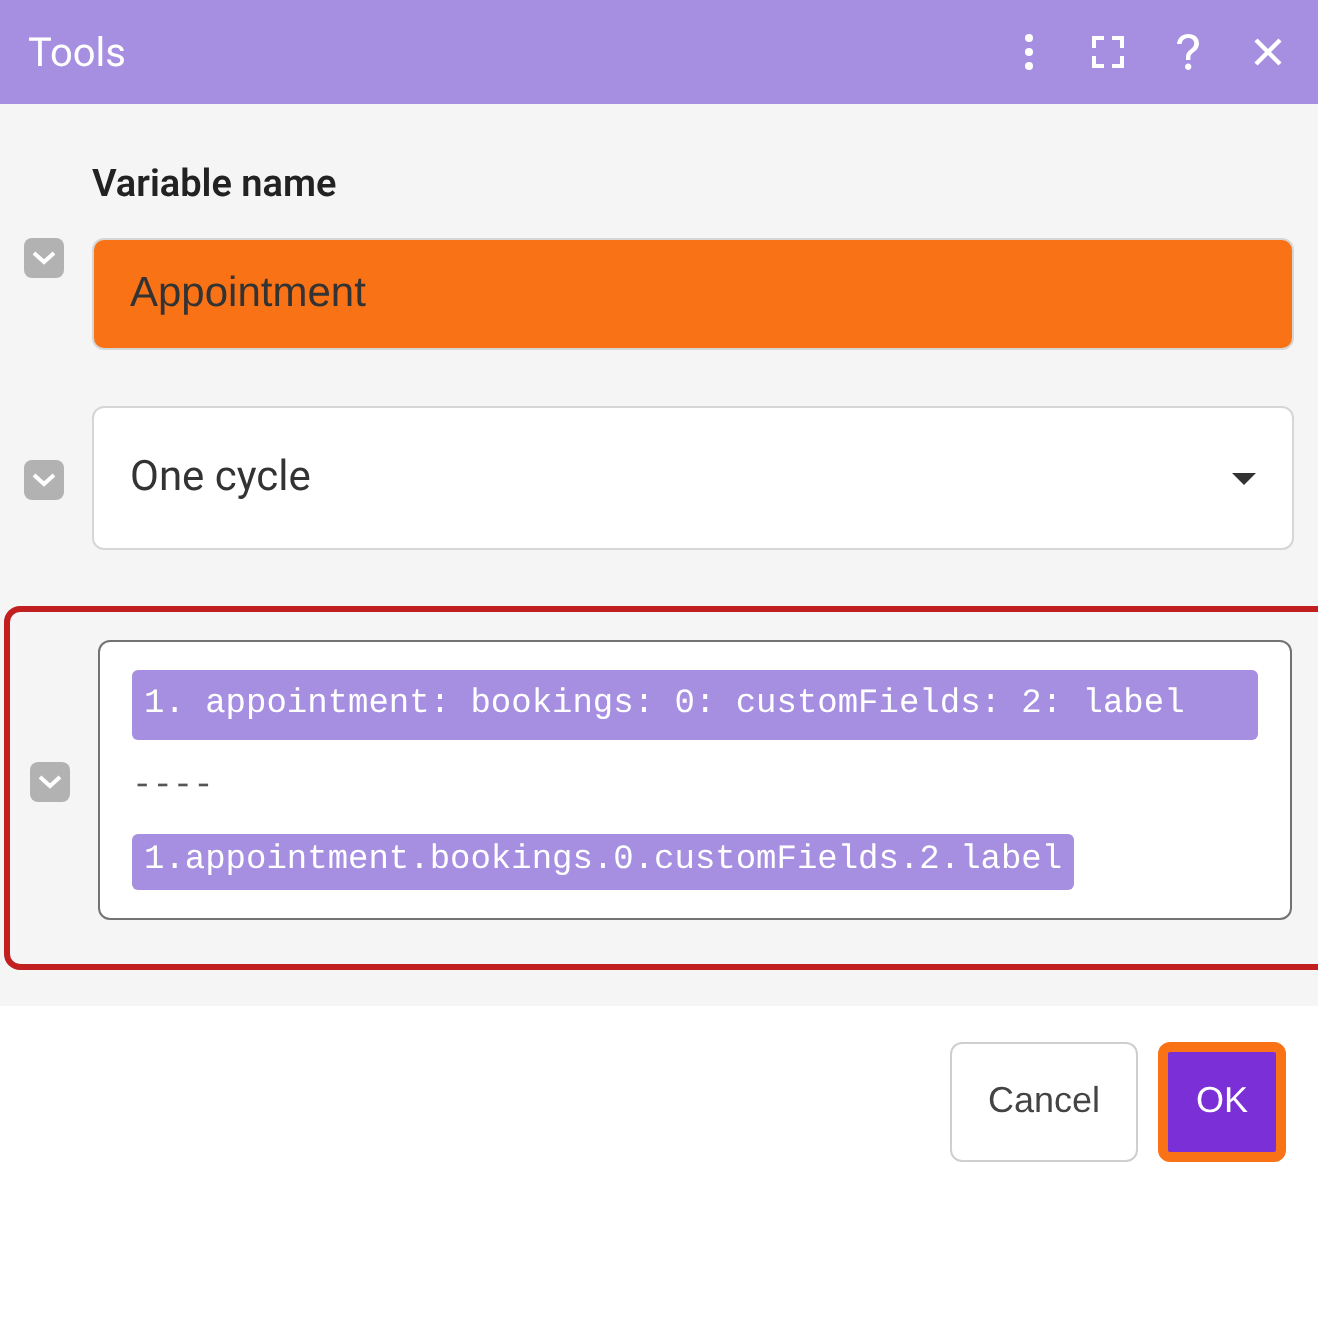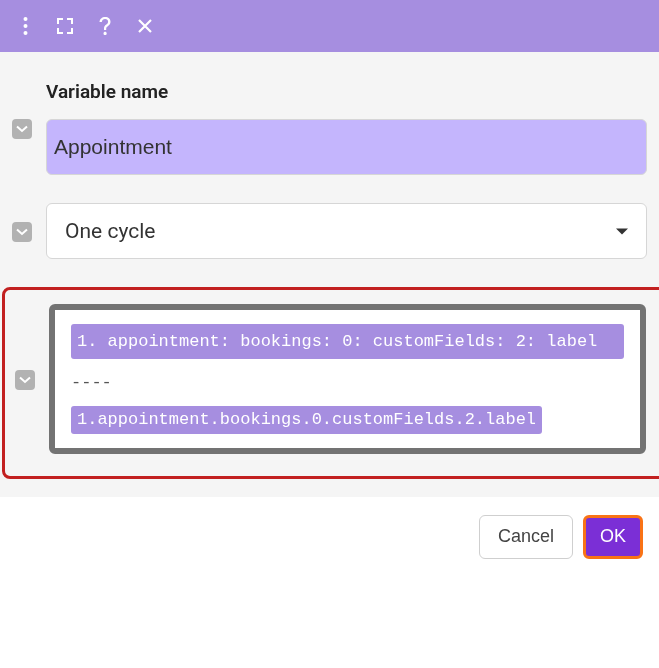--- a/index.html
+++ b/index.html
@@ -69,33 +69,33 @@
   }
   .field-label.muted {
     font-weight: 400;
     color: #555;
   }
   .text-input {
     width: 100%;
     height: 56px;
     border: 1px solid #d6d6d6;
     border-radius: 6px;
-    background: #c4b5fd;
+    background: #f97316;
     font-size: 21px;
-    padding: 0 7px;
+    padding: 0 18px;
     color: #333;
     outline: none;
   }
   .select-wrap {
     position: relative;
     width: 100%;
   }
   .select-input {
     width: 100%;
-    height: 56px;
+    height: 72px;
     border: 1px solid #d6d6d6;
     border-radius: 6px;
     background: #ffffff;
     font-size: 21px;
     padding: 0 18px;
     color: #333;
     display: flex;
     align-items: center;
     cursor: pointer;
   }
@@ -106,21 +106,21 @@
     transform: translateY(-50%);
     pointer-events: none;
   }
   .highlight-box {
     border: 3px solid #c22020;
     border-radius: 8px;
     padding: 14px 28px 22px 10px;
     margin: 0 -30px 0 -10px;
   }
   .value-box {
-    border: 6px solid #737373;
+    border: 1px solid #737373;
     border-radius: 6px;
     background: #ffffff;
     padding: 14px 16px;
     font-family: "Courier New", Courier, monospace;
     font-size: 17px;
     line-height: 1.6;
   }
   .code-line1 {
     background: #a68ee0;
     color: #ffffff;
@@ -141,44 +141,45 @@
     display: inline-block;
   }
   .footer {
     display: flex;
     justify-content: flex-end;
     gap: 10px;
     padding: 18px 16px;
     background: #ffffff;
   }
   .btn {
-    height: 44px;
+    height: 60px;
     border-radius: 6px;
     font-size: 18px;
     padding: 0 18px;
     cursor: pointer;
     display: flex;
     align-items: center;
   }
   .btn-cancel {
     background: #ffffff;
     border: 1px solid #cfcfcf;
     color: #444;
   }
   .btn-ok {
     background: #7b2fd6;
-    border: 3px solid #f97316;
+    border: 5px solid #f97316;
     color: #ffffff;
     padding: 0 14px;
   }
 </style>
 </head>
 <body>
 
 <div class="header">
+  <div class="header-title">Tools</div>
   <div class="header-actions">
     <div class="header-icon">
       <svg width="5" height="20" viewBox="0 0 5 20">
           <circle cx="2.5" cy="3" r="2" fill="#fff"></circle>
           <circle cx="2.5" cy="10" r="2" fill="#fff"></circle>
           <circle cx="2.5" cy="17" r="2" fill="#fff"></circle>
         </svg>
     </div>
     <div class="header-icon">
       <svg width="18" height="18" viewBox="0 0 18 18" fill="none" stroke="#fff" stroke-width="2">

